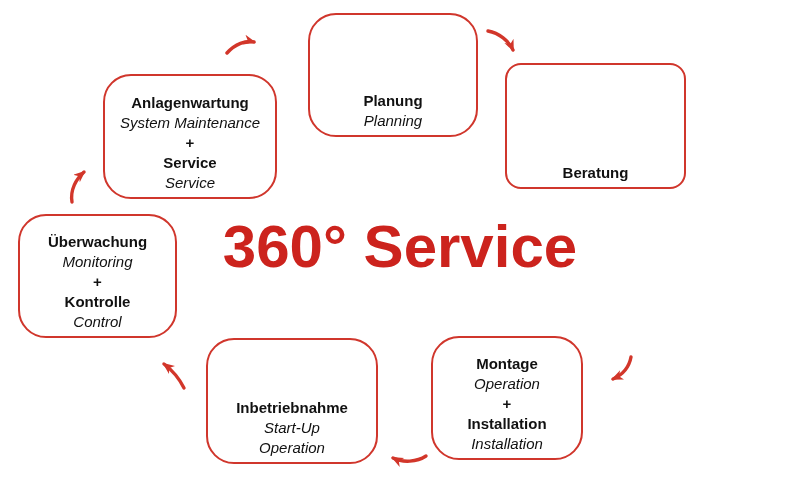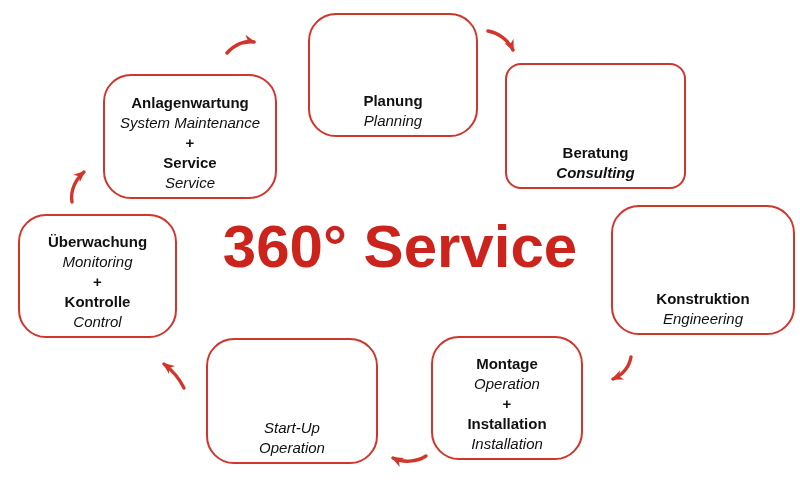--- a/index.html
+++ b/index.html
@@ -55,37 +55,33 @@
 
   <div id="title">360° Service</div>
 
   <div class="box" id="box-planung">
     <div class="line bold">Planung</div>
     <div class="line italic">Planning</div>
   </div>
 
   <div class="box" id="box-beratung">
     <div class="line bold">Beratung</div>
-    <div class="line bold-italic">Consulting</div>
   </div>
 
-  <div class="box" id="box-konstruktion">
-    <div class="line bold">Konstruktion</div>
-    <div class="line italic">Engineering</div>
-  </div>
 
   <div class="box" id="box-montage">
     <div class="line bold">Montage</div>
     <div class="line italic">Operation</div>
     <div class="line plus">+</div>
     <div class="line bold">Installation</div>
     <div class="line italic">Installation</div>
   </div>
 
   <div class="box" id="box-inbetriebnahme">
+    <div class="line bold">Inbetriebnahme</div>
     <div class="line italic">Start-Up</div>
     <div class="line italic">Operation</div>
   </div>
 
   <div class="box" id="box-ueberwachung">
     <div class="line bold">Überwachung</div>
     <div class="line italic">Monitoring</div>
     <div class="line plus">+</div>
     <div class="line bold">Kontrolle</div>
     <div class="line italic">Control</div>

